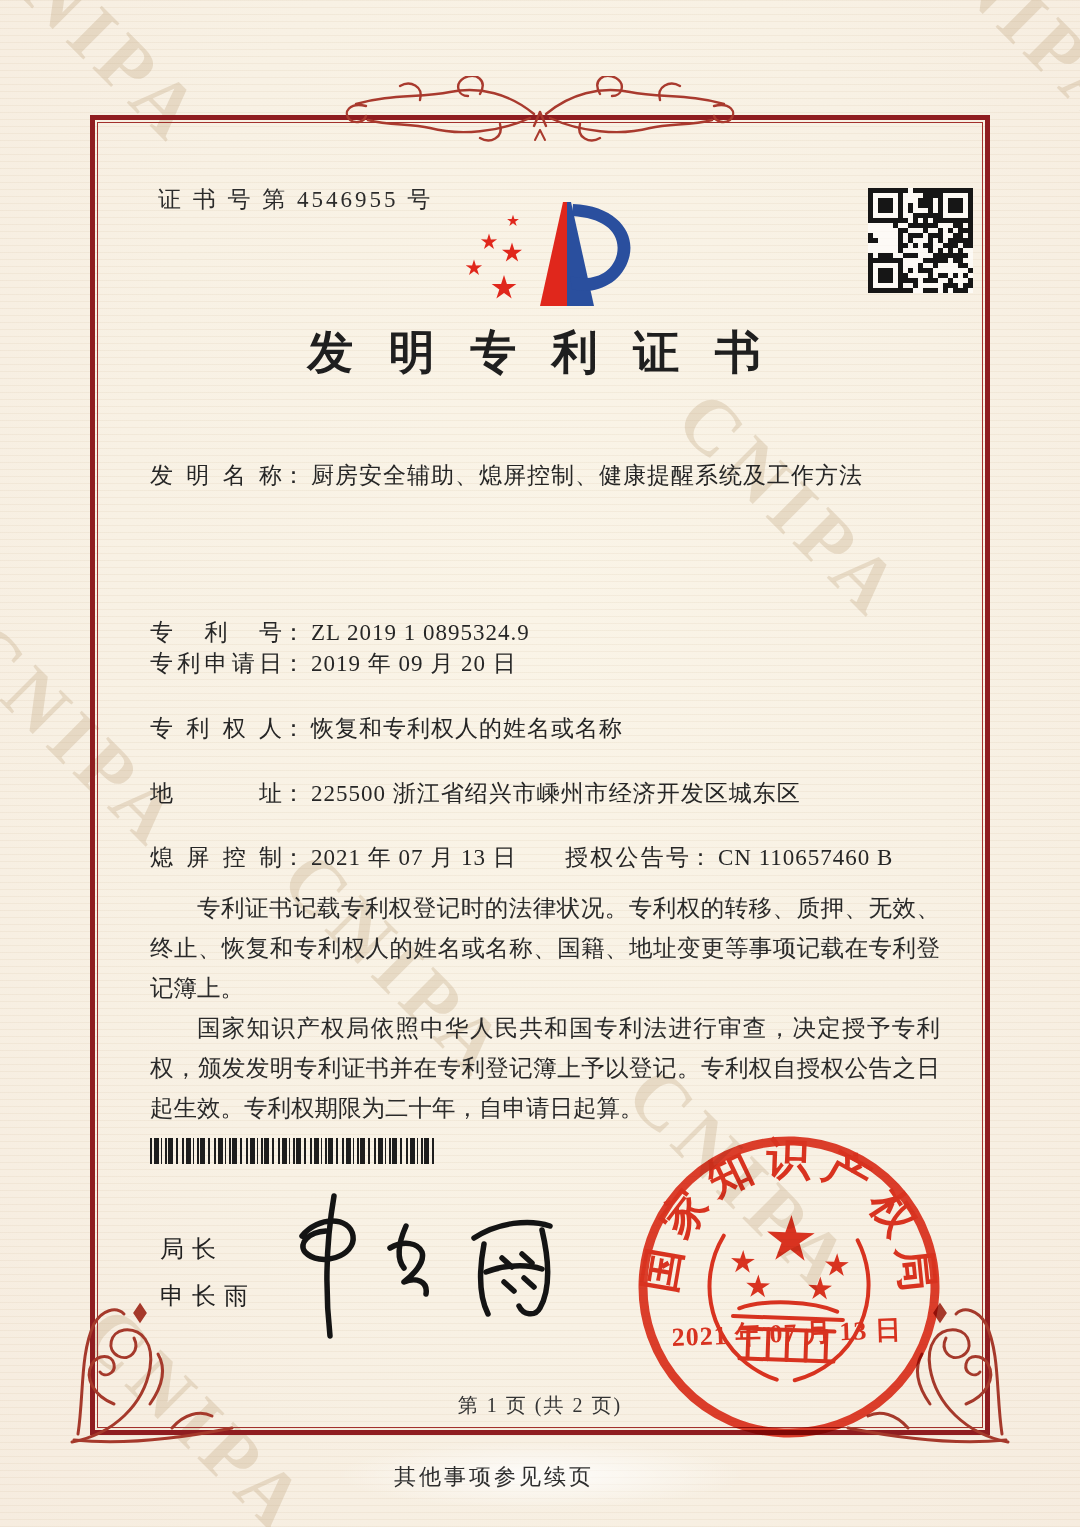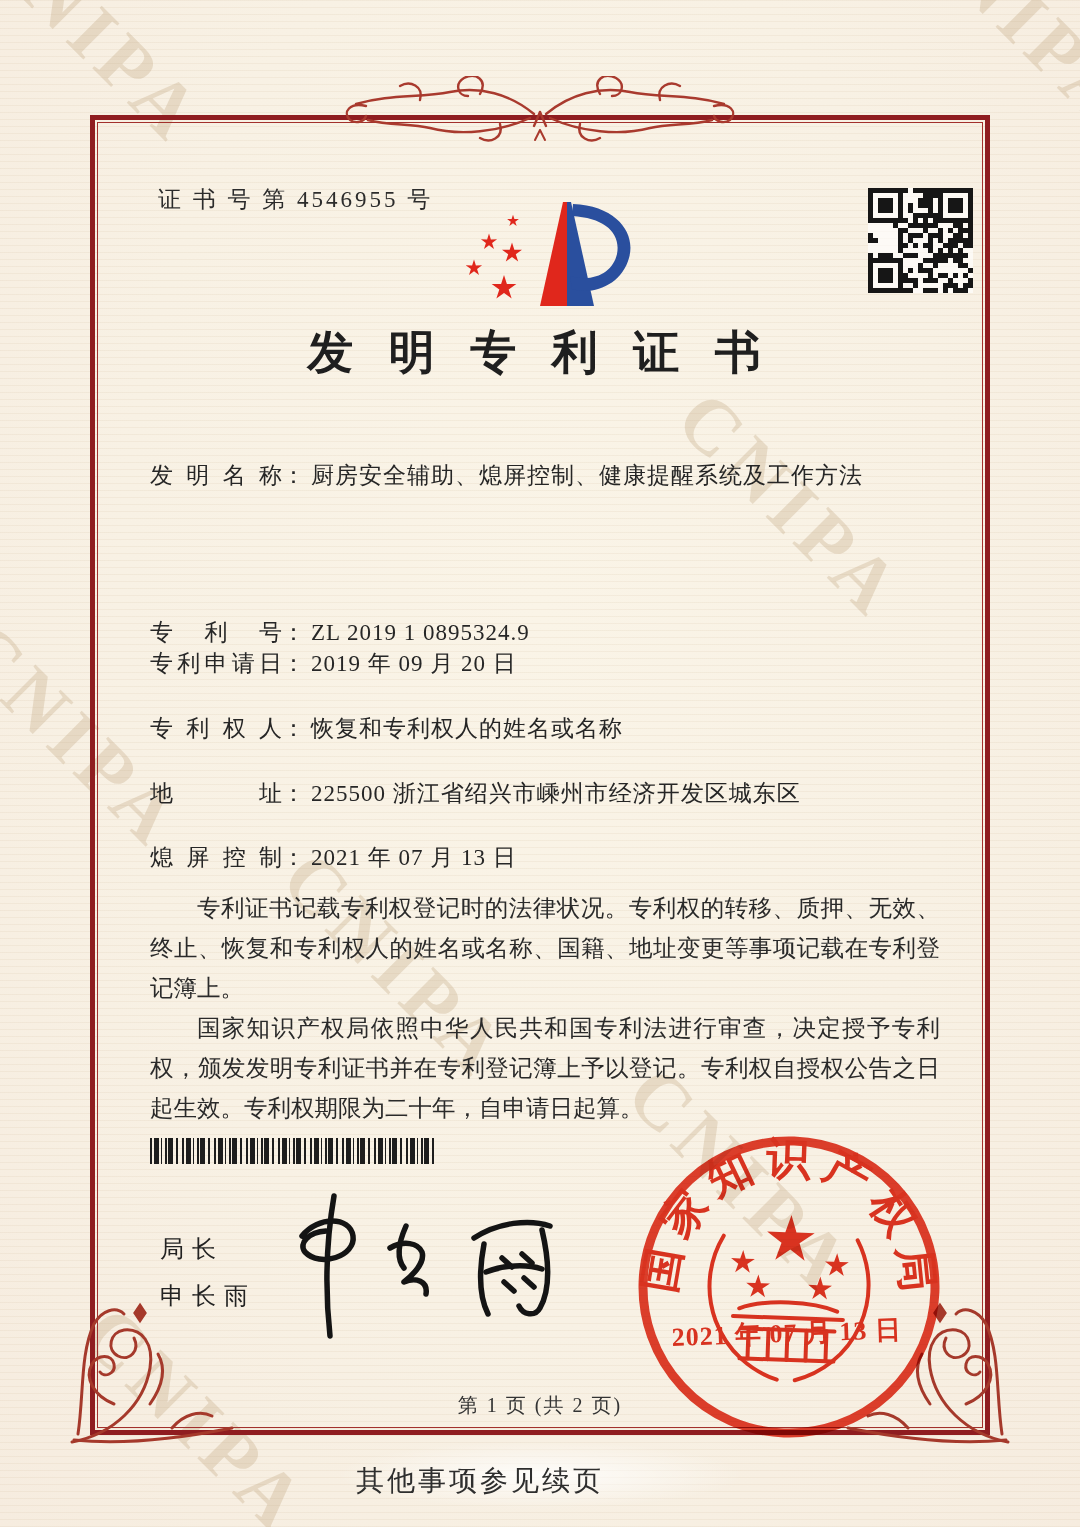--- a/index.html
+++ b/index.html
@@ -43,21 +43,21 @@
        #1d1d1d 0 2px, transparent 2px 4px, #1d1d1d 4px 9px, transparent 9px 11px,
        #1d1d1d 11px 12px, transparent 12px 15px, #1d1d1d 15px 17px, transparent 17px 18px,
        #1d1d1d 18px 23px, transparent 23px 26px, #1d1d1d 26px 28px, transparent 28px 32px);}
 
   .officer-title{left:160px;top:1233px;font-size:24px;letter-spacing:8px;color:#222;}
   .officer-name{left:160px;top:1280px;font-size:24px;letter-spacing:8px;color:#222;}
 
   .pageinfo{left:0;top:1392px;width:1080px;text-align:center;font-size:20px;color:#333;letter-spacing:2px;}
   .footer-band{left:340px;top:1442px;width:400px;height:66px;
      background:radial-gradient(ellipse at center, rgba(255,255,255,.85) 0%, rgba(255,255,255,0) 72%);}
-  .footnote{left:2px;top:1462px;width:956px;text-align:center;font-size:28px;color:#2e2e2e;letter-spacing:3px;}
+  .footnote{left:16px;top:1462px;width:956px;text-align:center;font-size:22px;color:#2e2e2e;letter-spacing:3px;}
 
   .qr{left:868px;top:188px;width:105px;height:105px;position:absolute;background:rgba(255,255,255,.65);}
   .qr i{position:absolute;width:5px;height:5px;background:#161616;}
 
   .seal{left:630px;top:1128px;width:318px;height:318px;mix-blend-mode:multiply;opacity:.95;
         transform:rotate(2deg);}
   .sig{left:278px;top:1186px;width:310px;height:165px;}
   .logo{left:466px;top:176px;width:180px;height:142px;}
   .ornament-top{left:328px;top:76px;width:424px;height:100px;}
   .corner-bl{left:52px;top:1282px;width:235px;height:175px;}
@@ -401,20 +401,23 @@
     <span class="field-label">专利申请日</span><span class="field-colon">：</span><span class="field-value">2019 年 09 月 20 日</span>
   </div>
   <div class="field-row" style="top:713px">
     <span class="field-label">专利权人</span><span class="field-colon">：</span><span class="field-value">恢复和专利权人的姓名或名称</span>
   </div>
   <div class="field-row" style="top:778px">
     <span class="field-label">地址</span><span class="field-colon">：</span><span class="field-value">225500 浙江省绍兴市嵊州市经济开发区城东区</span>
   </div>
   <div class="field-row" style="top:842px">
     <span class="field-label">熄屏控制</span><span class="field-colon">：</span><span class="field-value">2021 年 07 月 13 日</span>
+    <span class="field-group2">
+      <span class="field-label">授权公告号</span><span class="field-colon">：</span><span class="field-value">CN 110657460 B</span>
+    </span>
   </div>
 
   <div class="abs paras">
     <p>专利证书记载专利权登记时的法律状况。专利权的转移、质押、无效、终止、恢复和专利权人的姓名或名称、国籍、地址变更等事项记载在专利登记簿上。</p>
     <p>国家知识产权局依照中华人民共和国专利法进行审查，决定授予专利权，颁发发明专利证书并在专利登记簿上予以登记。专利权自授权公告之日起生效。专利权期限为二十年，自申请日起算。</p>
   </div>
 
   <div class="abs barcode"></div>
 
   <div class="abs officer-title">局长</div>

